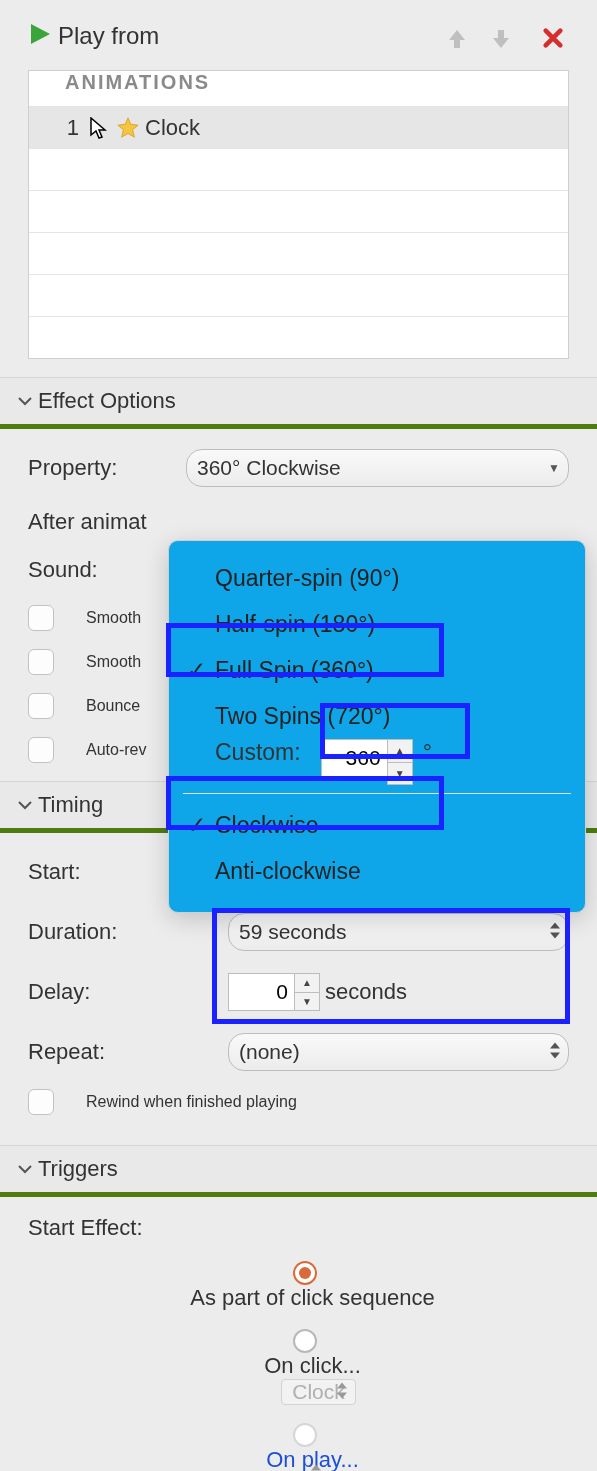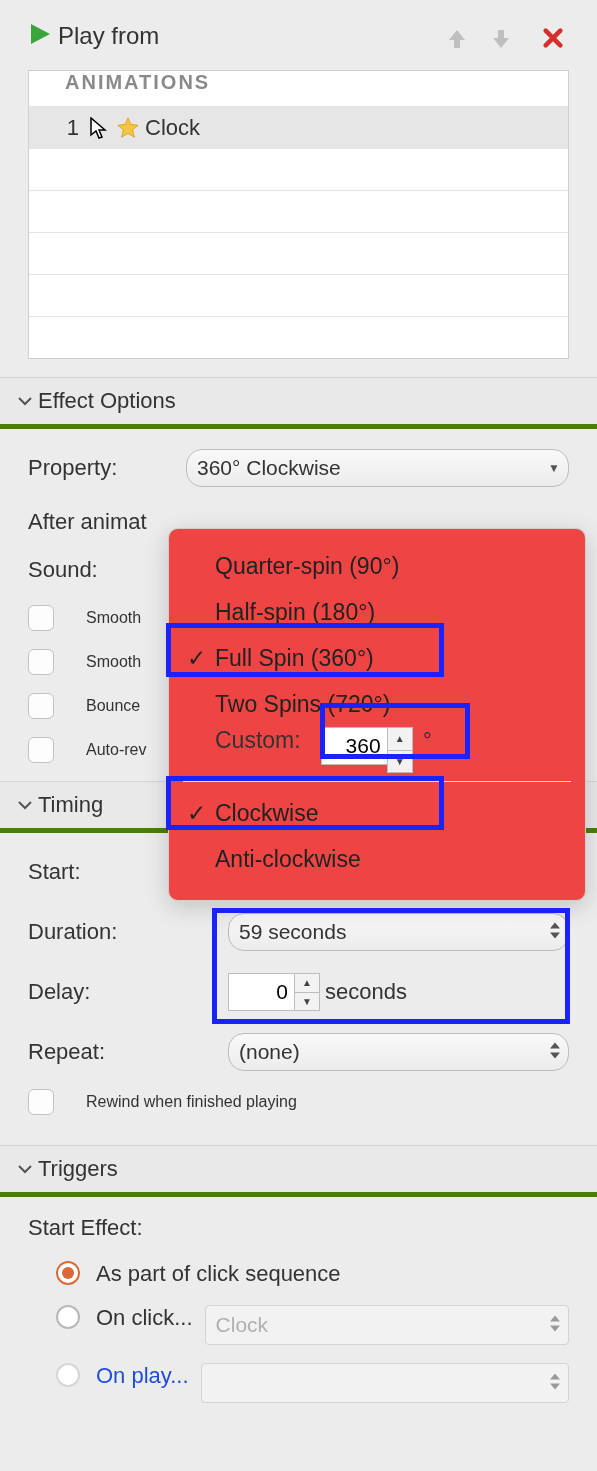--- a/index.html
+++ b/index.html
@@ -65,22 +65,22 @@
   
   .chk-row { display:flex; align-items:center; margin-bottom:18px; }
   .chk {
     width:26px; height:26px; border:1px solid #c2c2c2; border-radius:6px;
     background:#fdfdfd; margin-right:14px;
   }
   .chk-label { font-size:16px;margin-left:18px; }
 
   
   .popup {
-    position:absolute; left:168px; top:528px; width:418px;
-    background:#ef4444; border:1px solid #cfcfcf; border-radius:10px;
+    position:absolute; left:168px; top:540px; width:418px;
+    background:#0ea5e9; border:1px solid #cfcfcf; border-radius:10px;
     box-shadow:0 6px 24px rgba(0,0,0,.18);
     padding:14px 0 18px 0;
     z-index:50;
   }
   .popup .item {
     display:flex; align-items:center; height:46px; padding:0 18px 0 18px;
     font-size:23px; color:#222;
   }
   .popup .item .tick { width:28px; display:flex; justify-content:flex-start; }
   .popup .item span.txt { flex:1; }
@@ -88,21 +88,21 @@
   .popup .custom-row { display:flex; height:46px; padding:0 18px 0 46px; font-size:23px; }
   .popup .custom-row .clab { margin-right:20px; }
   .popup .custom-row .deg { margin-left:10px; }
   .popup .custom-row .spinner input { background:#fff; }
   .popup .custom-row .hl { background:#fbe1d5; } 
 
   
   .hlbox { position:absolute; border:5px solid #1a23ff; z-index:60; pointer-events:none; }
 
   
-  .radio-row { display:flex; align-items:flex-start; margin-bottom:18px; }
+  .radio-row { display:flex; align-items:center; margin-bottom:18px;flex-direction:column; }
   .radio {
     width:24px; height:24px; border:2px solid #b8b8b8; border-radius:50%;
     margin-right:16px; position:relative; background:#fff;
   }
   .radio.active { border-color:#da6a3a; }
   .radio.active::after {
     content:""; position:absolute; left:4px; top:4px; width:12px; height:12px;
     border-radius:50%; background:#da6a3a;
   }
   .radio-label { font-size:22px; }

